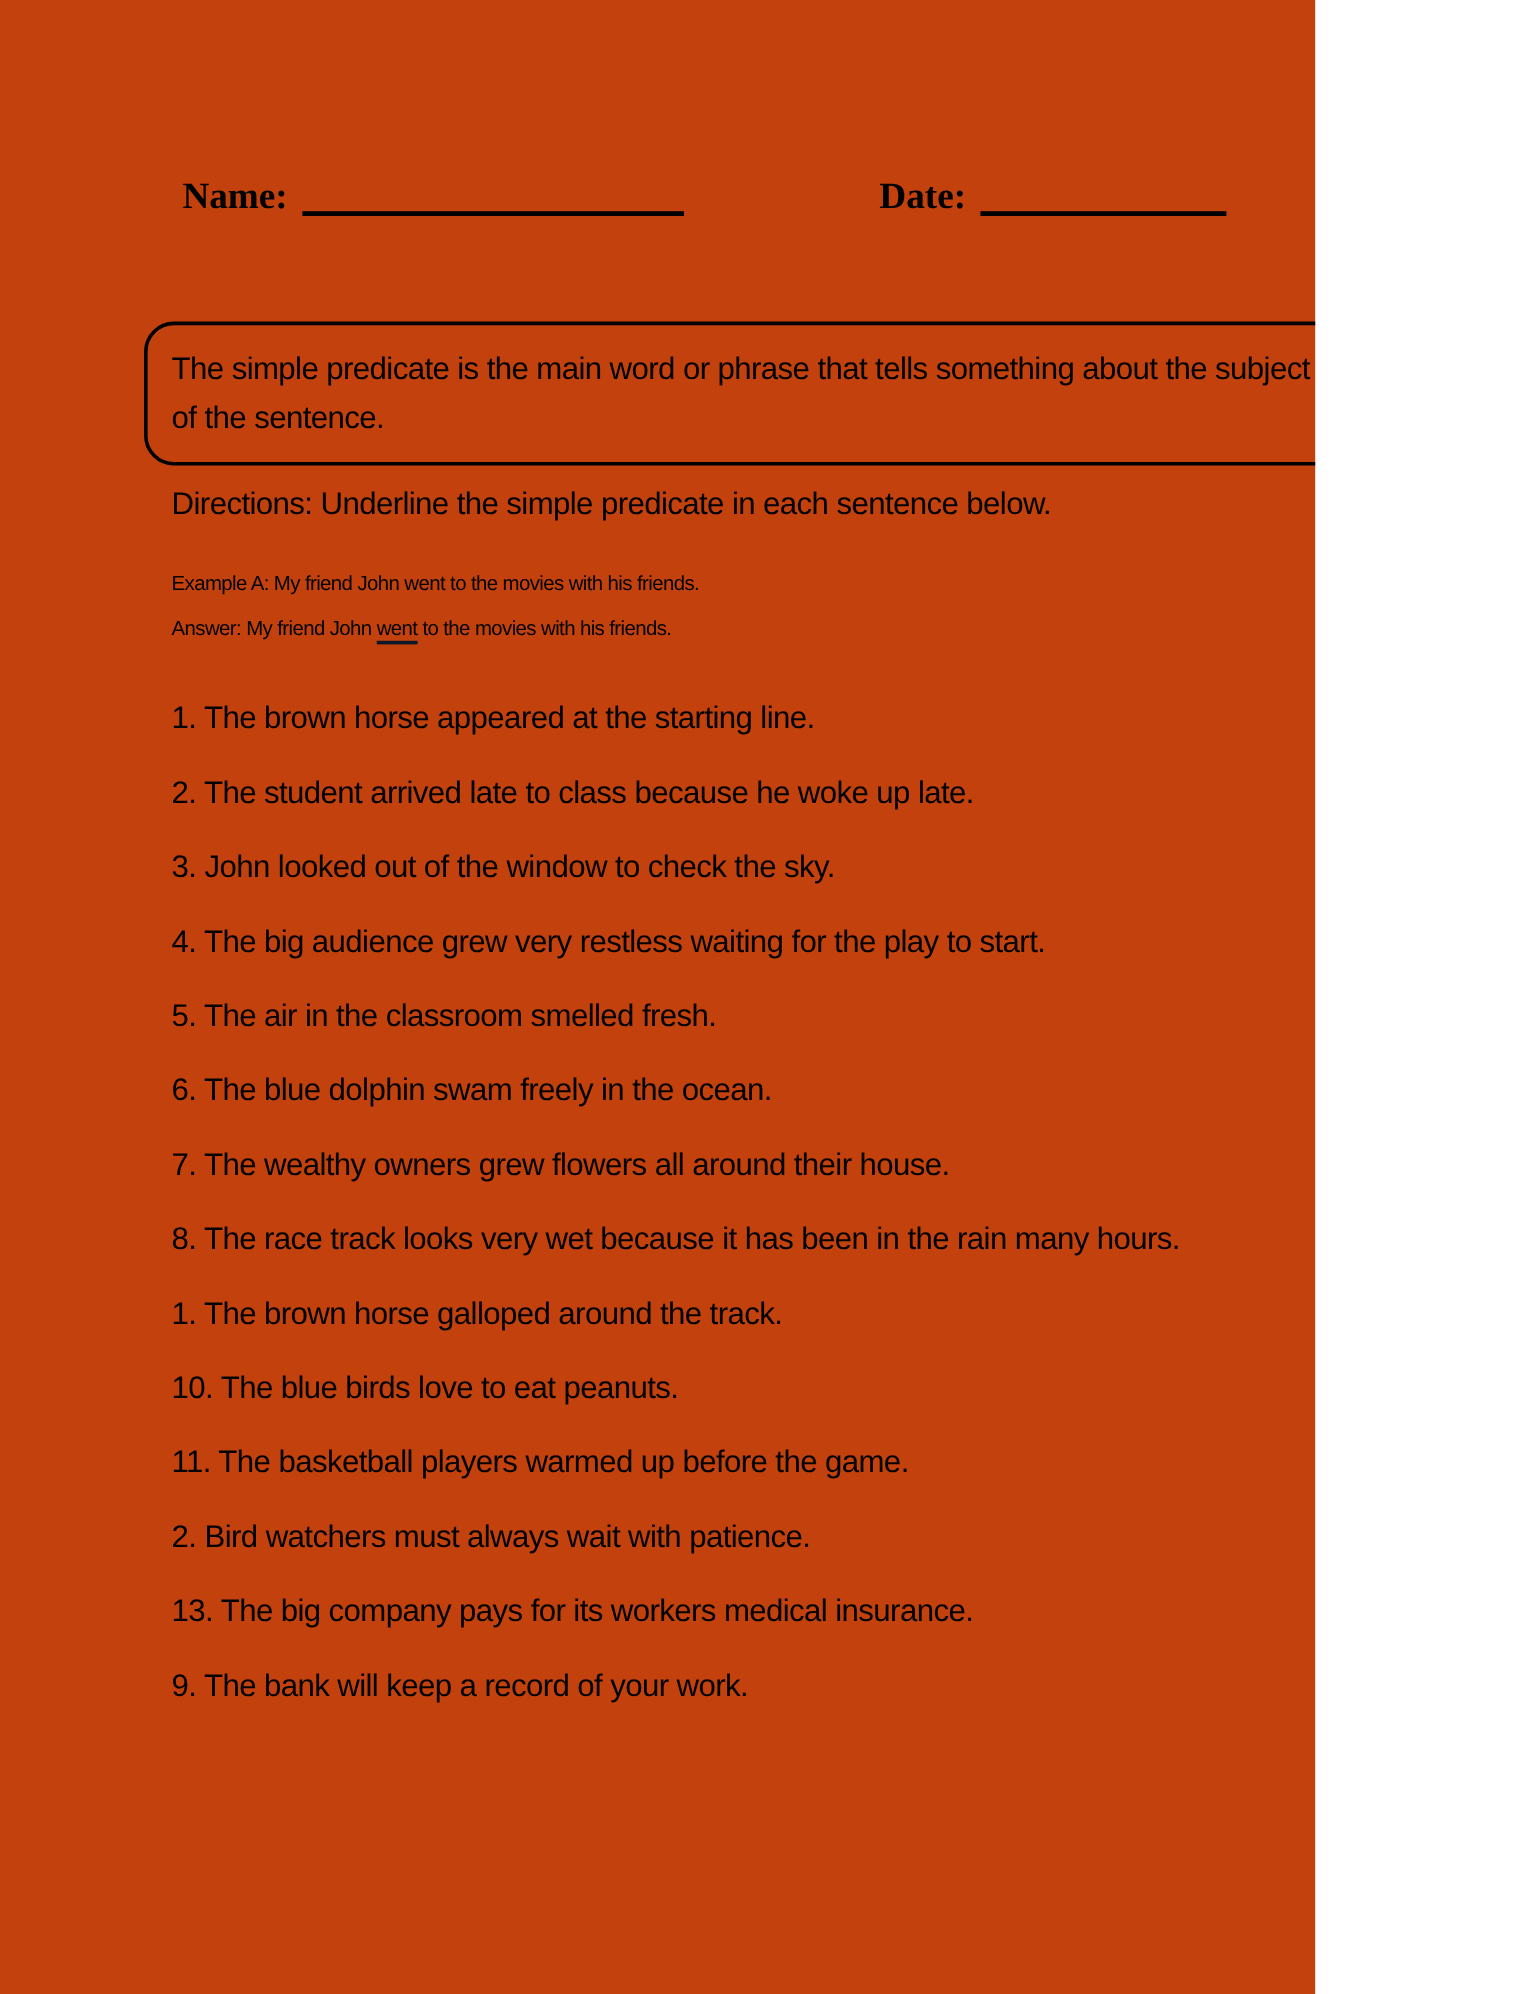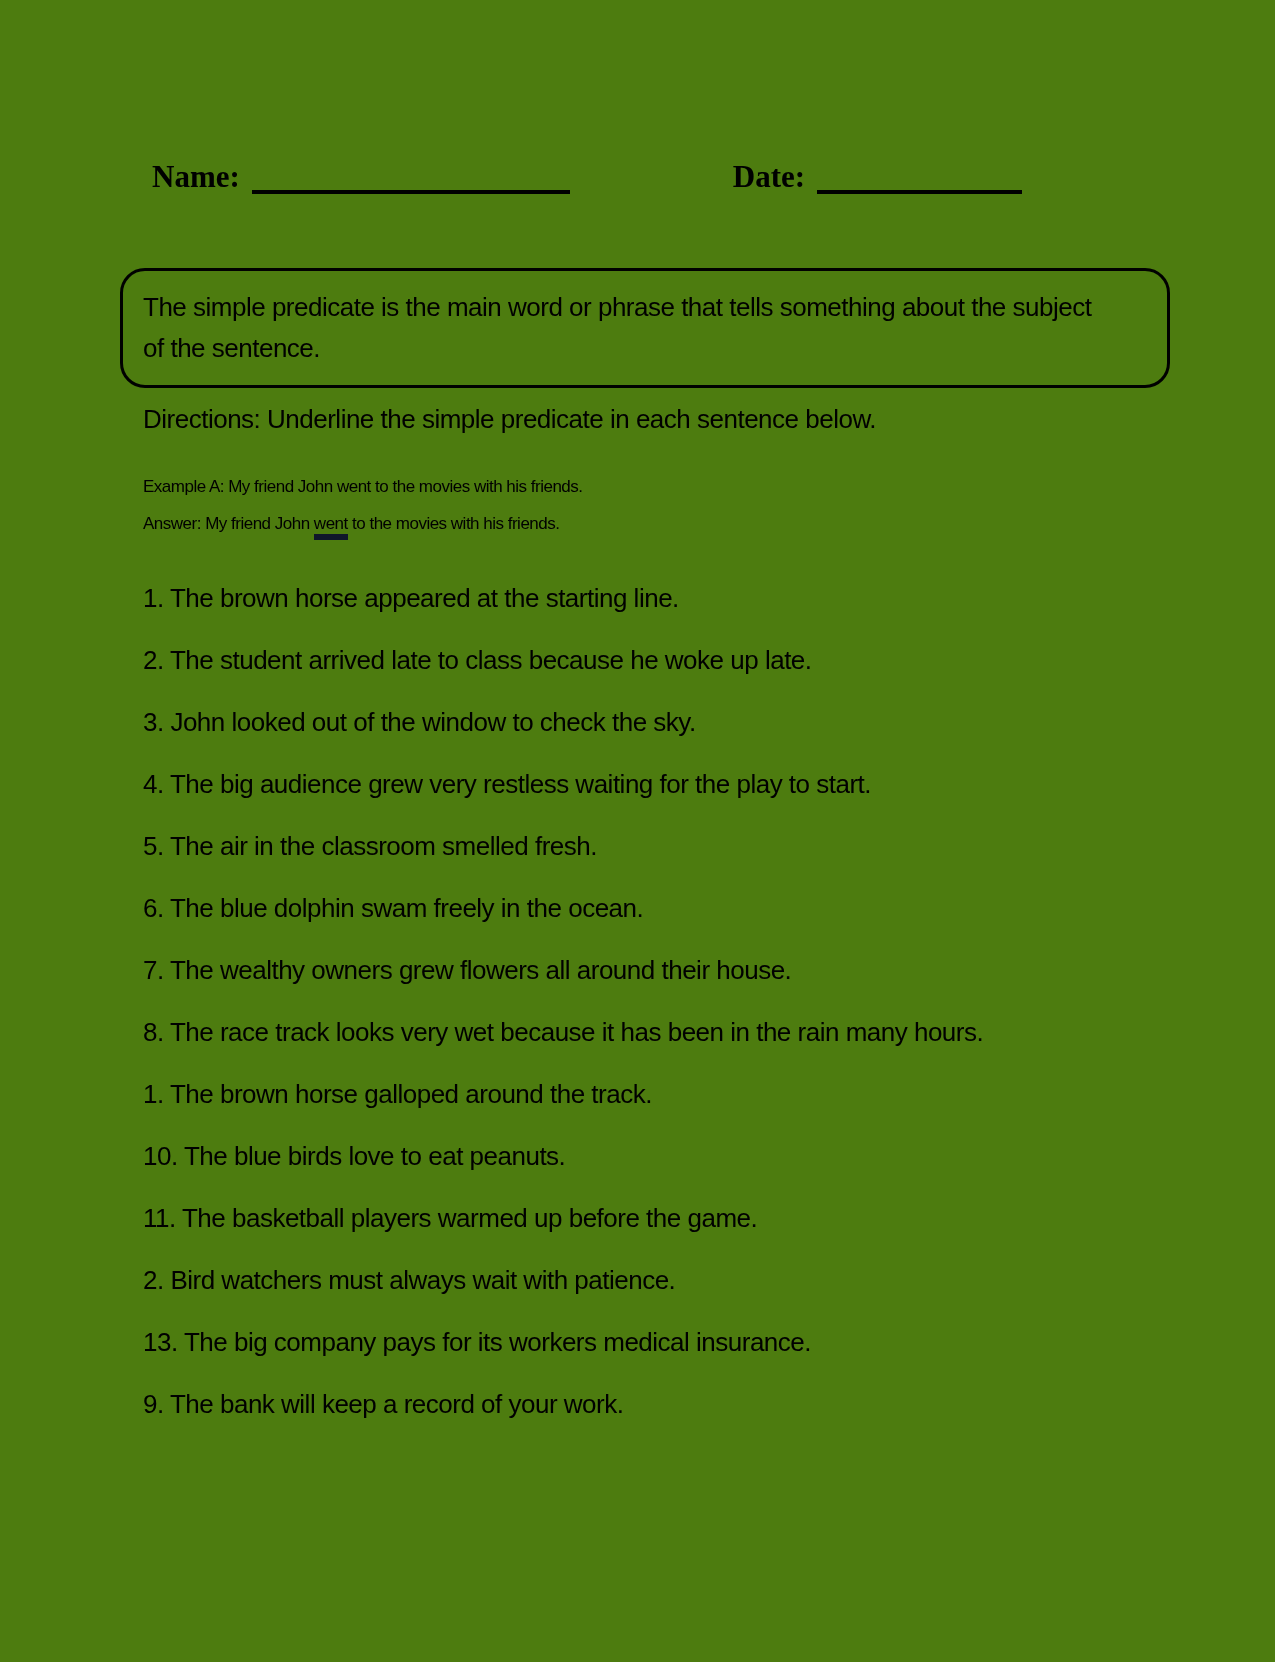--- a/index.html
+++ b/index.html
@@ -2,23 +2,23 @@
 <html><head>
 <meta charset="utf-8">
 <style>
   html, body {
     margin: 0;
     padding: 0;
     background: #ffffff;
   }
   .page {
     position: relative;
-    width: 1275px;
+    width: 1096px;
     height: 1662px;
-    background: #4d7c0f;
+    background: #c2410c;
     color: #000000;
     font-family: "Liberation Sans", sans-serif;
     box-sizing: border-box;
     overflow: hidden;
   }
   
   .header-row {
     position: absolute;
     top: 142px;
     left: 152px;
@@ -31,21 +31,21 @@
     line-height: 1.1;
   }
   .blank-line {
     display: inline-block;
     border-bottom: 4px solid #000;
     height: 34px;
     margin-left: 12px;
   }
   .name-line { width: 318px; }
   .date-line { width: 205px; }
-  .date-group { margin-left: 163px; display: flex; align-items: flex-end; margin-top: 14px; }
+  .date-group { margin-left: 163px; display: flex; align-items: flex-end; }
   .name-group { display: flex; align-items: flex-end; }
 
   
   .title {
     position: absolute;
     top: 210px;
     left: 0;
     width: 100%;
     text-align: center;
     font-weight: bold;
@@ -84,21 +84,21 @@
   .example-block {
     position: absolute;
     top: 468px;
     left: 143px;
     right: 100px;
     font-size: 17px;
     line-height: 37px;
     letter-spacing: -0.5px;
   }
   .example-block .underlined {
-    border-bottom: 6px solid #0f172a;
+    border-bottom: 3px solid #0f172a;
     padding-bottom: 1px;
   }
 
   
   .sentences {
     position: absolute;
     top: 583px;
     left: 143px;
     right: 90px;
   }

